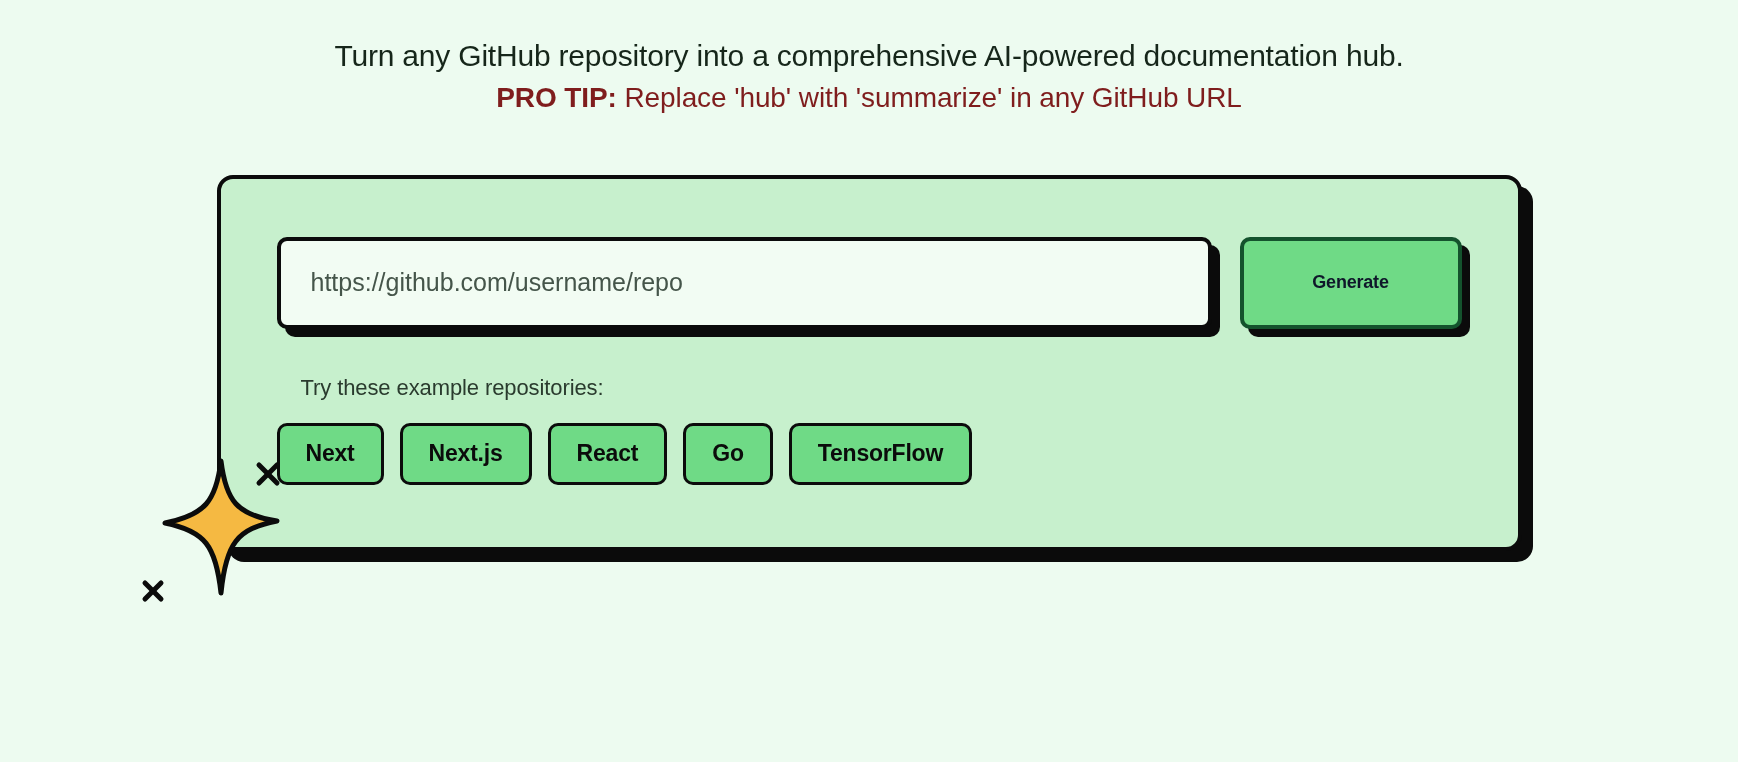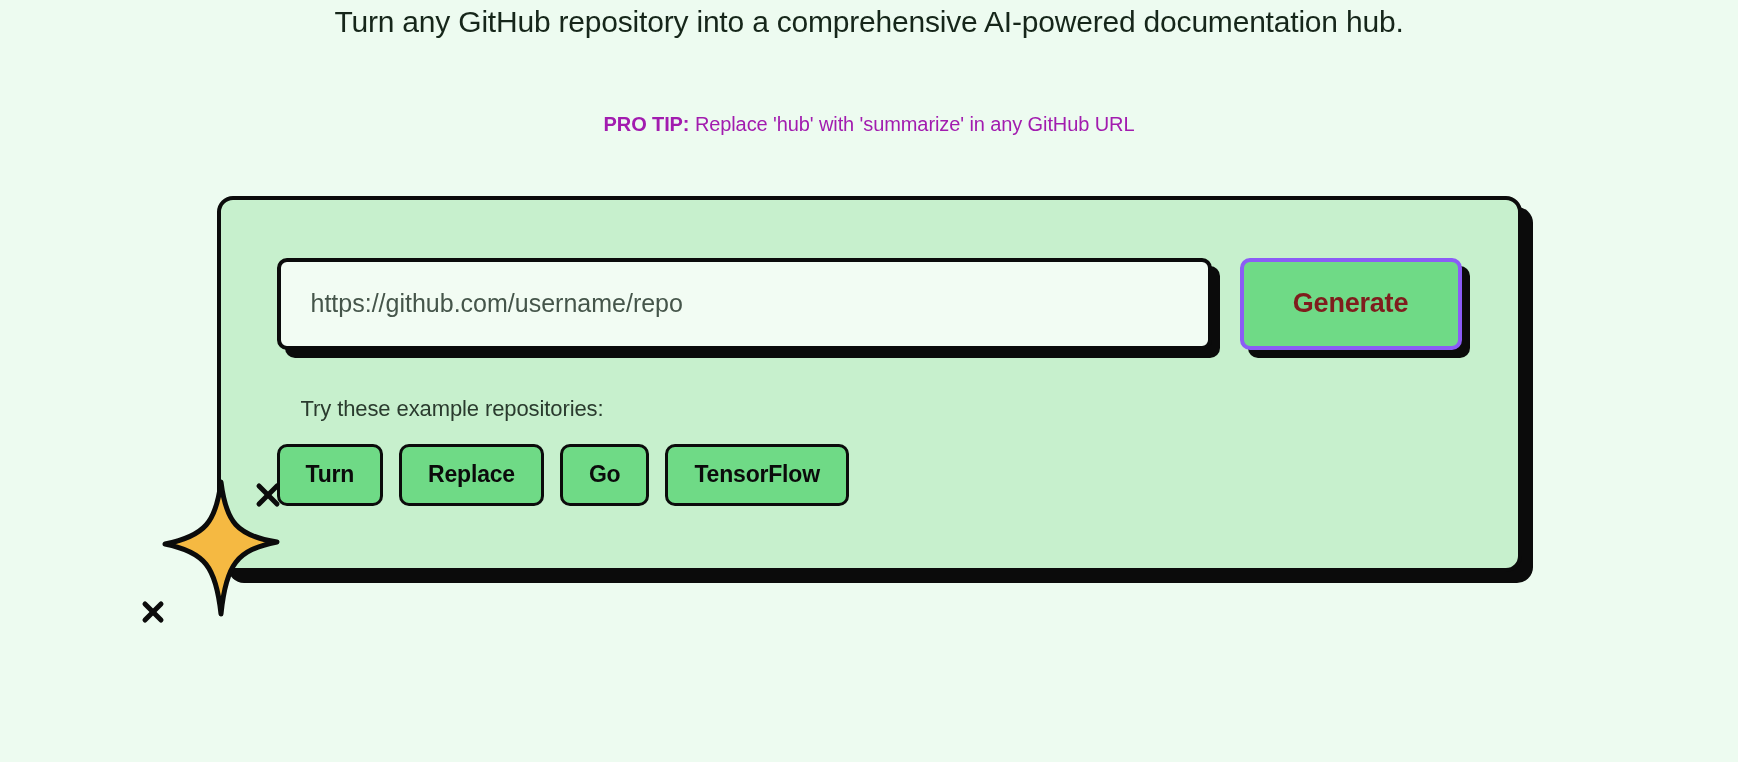--- a/index.html
+++ b/index.html
@@ -14,36 +14,36 @@
     background: #EDFBF0;
     font-family: "Liberation Sans", sans-serif;
     color: #111111;
     position: relative;
   }
 
   
   .hero {
     width: 1100px;
     margin: 0 auto;
+    padding-top: 34px;
     text-align: center;
   }
 
   .hero-tagline {
     font-size: 30px;
     line-height: 1.45;
     font-weight: 400;
     color: #16261A;
     letter-spacing: -0.2px;
   }
 
   .pro-tip {
-    margin-top: 66px;
-    font-size: 20px;
+    font-size: 28px;
     line-height: 1.4;
-    color: #a21caf;
+    color: #7f1d1d;
     letter-spacing: -0.1px;
   }
 
   .pro-tip-label {
     font-weight: 700;
   }
 
   
   .card-wrap {
     position: relative;
@@ -91,27 +91,27 @@
   .url-input::placeholder {
     color: #45554A;
     opacity: 1;
   }
 
   .generate-button {
     flex: 0 0 auto;
     width: 222px;
     height: 92px;
     background: #6FDA86;
-    border: 4px solid #8b5cf6;
+    border: 4px solid #14532d;
     border-radius: 10px;
     box-shadow: 8px 8px 0 0 #0B0B0B;
     font-family: "Liberation Sans", sans-serif;
-    font-size: 27px;
+    font-size: 18px;
     font-weight: 700;
-    color: #7f1d1d;
+    color: #0f172a;
     cursor: pointer;
     letter-spacing: -0.2px;
   }
 
   
   .examples-label {
     margin-top: 46px;
     font-size: 22px;
     color: #2A3B2E;
     letter-spacing: -0.1px;
@@ -173,22 +173,23 @@
       <div class="url-input-shell">
         <input class="url-input" type="text" placeholder="https://github.com/username/repo" style="">
       </div>
 
       <button class="generate-button">Generate</button>
     </div>
 
     <div class="examples-label">Try these example repositories:</div>
 
     <div class="chip-row">
-      <button class="chip">Turn</button>
-      <button class="chip">Replace</button>
+      <button class="chip">Next</button>
+      <button class="chip">Next.js</button>
+      <button class="chip">React</button>
       <button class="chip">Go</button>
       <button class="chip">TensorFlow</button>
     </div>
 
   </div>
 
   <svg class="sparkle-deco" viewBox="0 0 230 180">
     <path d="M96 18 C101 58, 112 72, 152 78 C112 86, 101 100, 96 150 C91 103, 80 88, 40 80 C80 72, 91 58, 96 18 Z" fill="#F5B942" stroke="#0B0B0B" stroke-width="5" stroke-linejoin="round"></path>
     <g stroke="#0B0B0B" stroke-width="5" stroke-linecap="round">
       <line x1="134" y1="22" x2="152" y2="40"></line>

